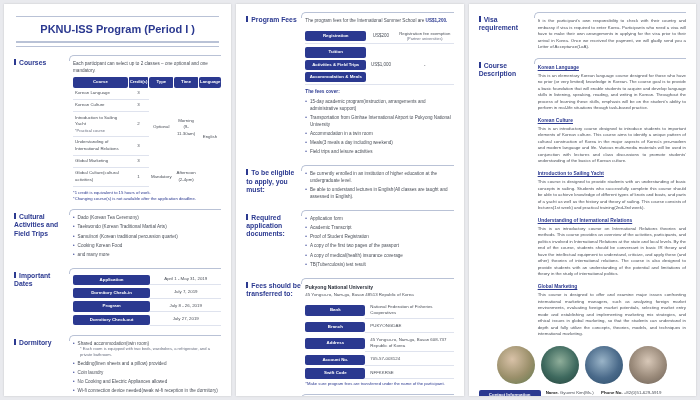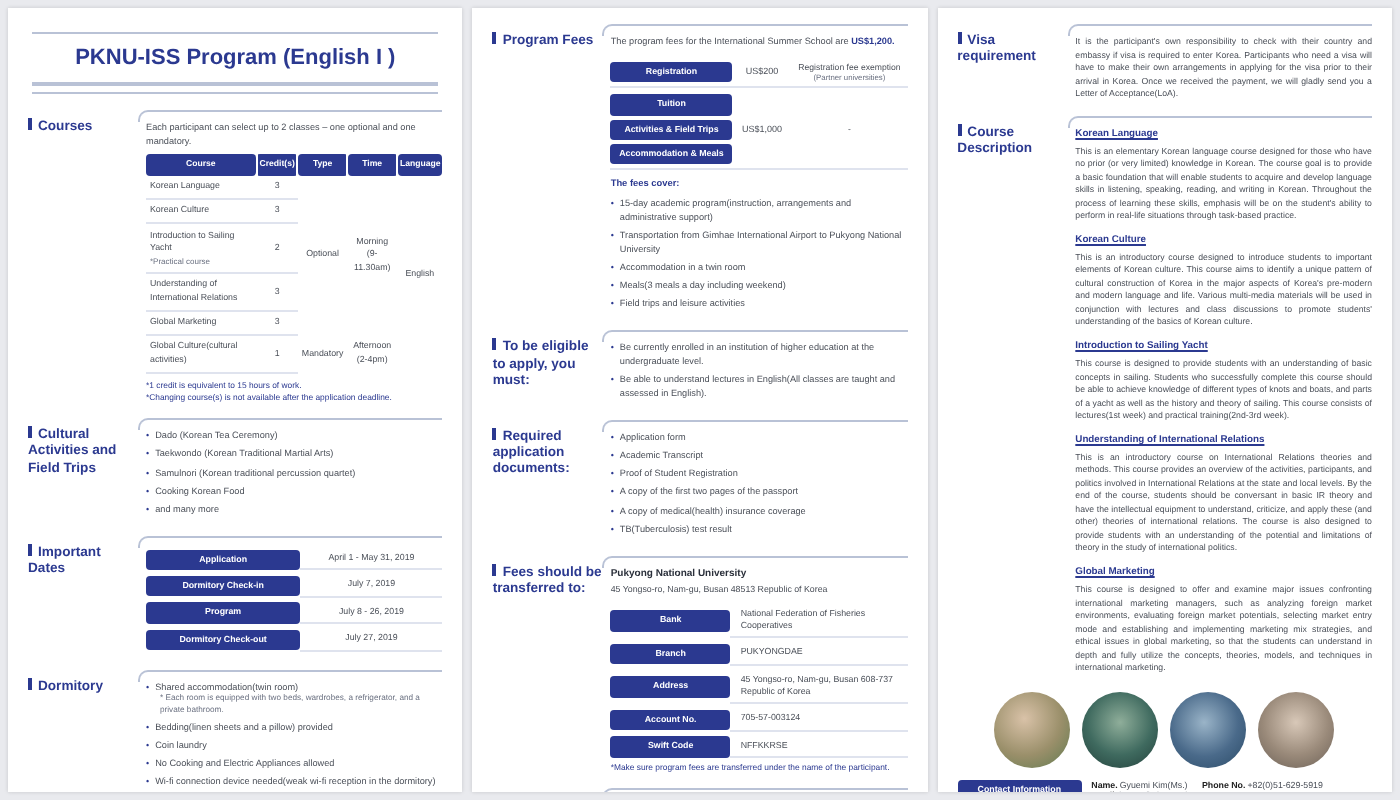--- a/index.html
+++ b/index.html
@@ -92,21 +92,21 @@
   .transfer-note{color:var(--navy);font-size:4.2px;margin-top:2px;}
 </style>
 </head>
 <body>
 
 <div class="sheet">
 
   <div class="panel">
     <div class="titleblock">
       <div class="tline"></div>
-      <div class="maintitle">PKNU-ISS Program (English I )</div>
+      <div class="maintitle">PKNU-ISS Program (Period I )</div>
       <div class="tline thick"></div>
       <div class="tline" style="margin-top:3px;"></div>
     </div>
 
     <div class="sec">
       <div class="sec-head"><span class="hbar"></span><span>Courses</span></div>
       <div class="sec-body">
         <div>Each participant can select up to 2 classes – one optional and one mandatory.</div>
         <table class="courses">
           <thead>

